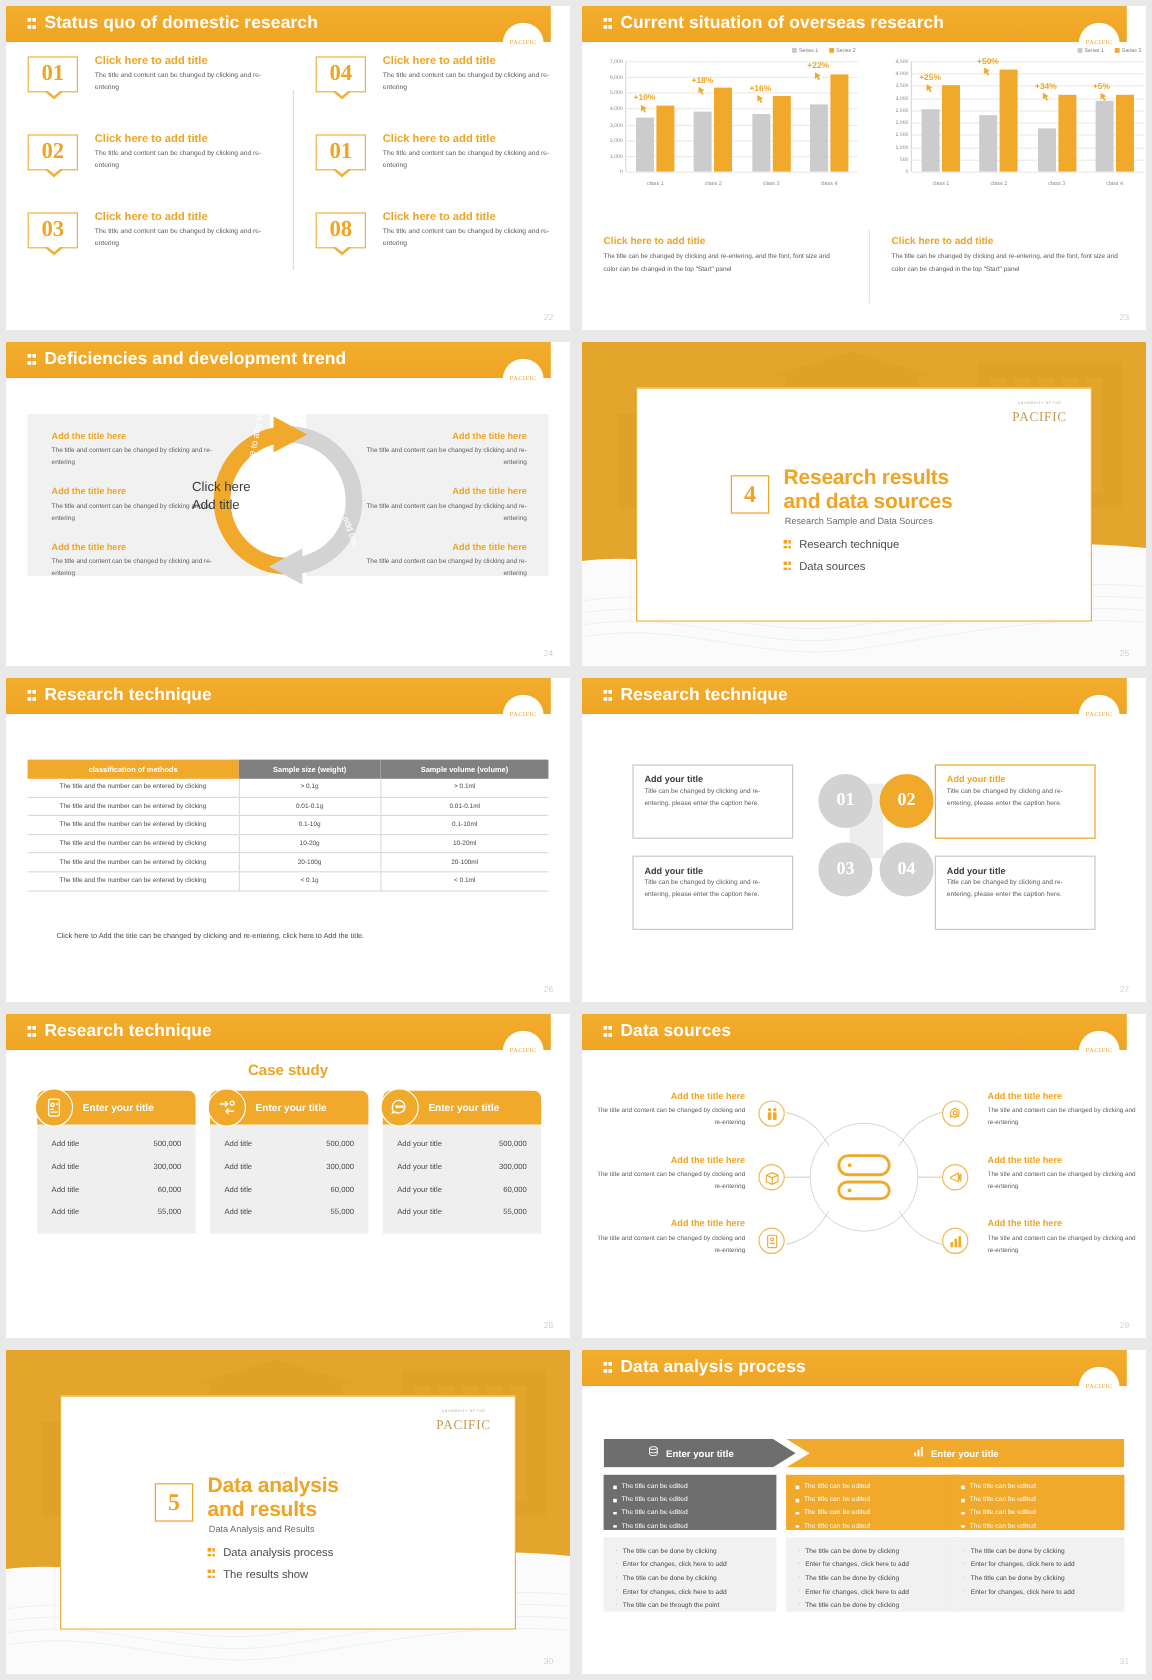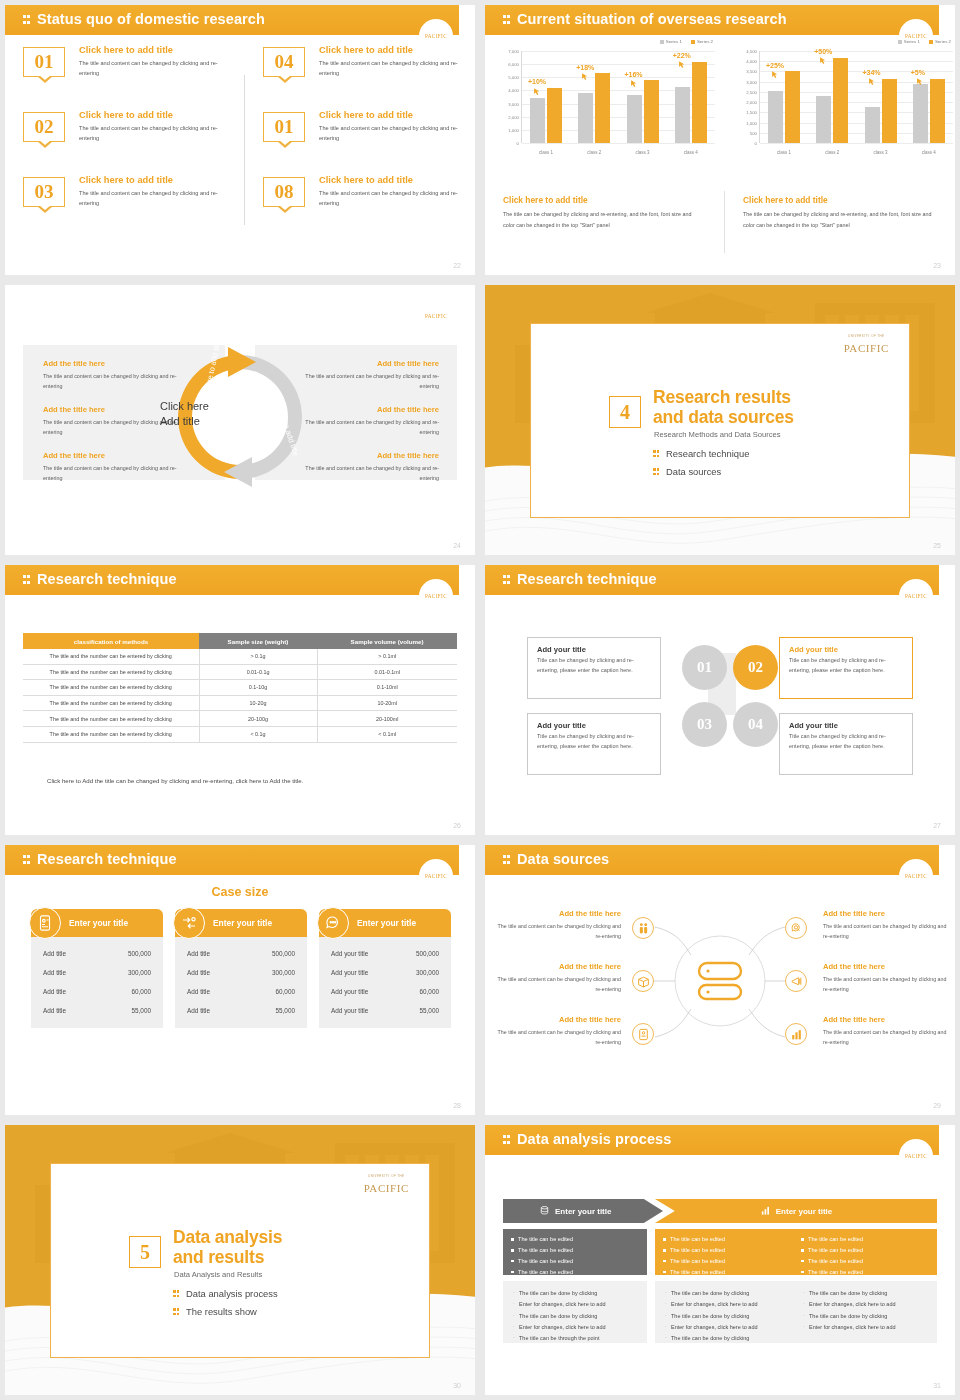--- a/index.html
+++ b/index.html
@@ -388,20 +388,29 @@
           <h4>Click here to add title</h4>
           <p>The title can be changed by clicking and re-entering, and the font, font size and color can be changed in the top "Start" panel</p>
         </div>
       </div>
       <div class="pgno">23</div>
     </div>
   </div>
 
   <div class="slide">
     <div class="canvas">
+      <div class="hdr">
+        <span class="dots">
+            <i></i>
+            <i></i>
+            <i></i>
+            <i></i>
+          </span>
+        <span class="t">Deficiencies and development trend</span>
+      </div>
       <div class="badge">
           <span>PACIFIC</span>
         </div>
 
       <div class="cyc-panel l">
         <div class="cycitem" style="left:20px; top:14px;">
           <h5>Add the title here</h5>
           <p>The title and content can be changed by clicking and re-entering</p>
         </div>
         <div class="cycitem" style="left:20px; top:60px;">
@@ -477,21 +486,21 @@
       <div class="seccard">
         <div class="logo">
           <span class="u">UNIVERSITY OF THE</span>
           <span class="p">PACIFIC</span>
         </div>
         <div class="secnum">4</div>
         <div class="sectitle">
           <div>Research results</div>
           <div>and data sources</div>
         </div>
-        <div class="secsub">Research Methods and Data Sources</div>
+        <div class="secsub">Research Sample and Data Sources</div>
         <div class="secbul">
           <div class="row">
             <span class="dd">
                 <i></i>
                 <i></i>
                 <i></i>
                 <i></i>
               </span>
             <span class="lb">Research technique</span>
           </div>
@@ -626,21 +635,21 @@
             <i></i>
             <i></i>
             <i></i>
             <i></i>
           </span>
         <span class="t">Research technique</span>
       </div>
       <div class="badge">
           <span>PACIFIC</span>
         </div>
-      <div class="subt">Case size</div>
+      <div class="subt">Case study</div>
 
       <div class="cs" style="left:26px;">
         <div class="cshead">
           <span class="csicon">
             <svg width="18" height="18" viewBox="0 0 24 24" fill="none" stroke="#fff" stroke-width="1.5">
               <rect x="6" y="2.5" width="12" height="19" rx="2"></rect>
                 <circle cx="10.5" cy="9" r="1.8"></circle>
               <path d="M8 14h4M8 17h8M14 8h3"></path>
               </svg>
           </span>

